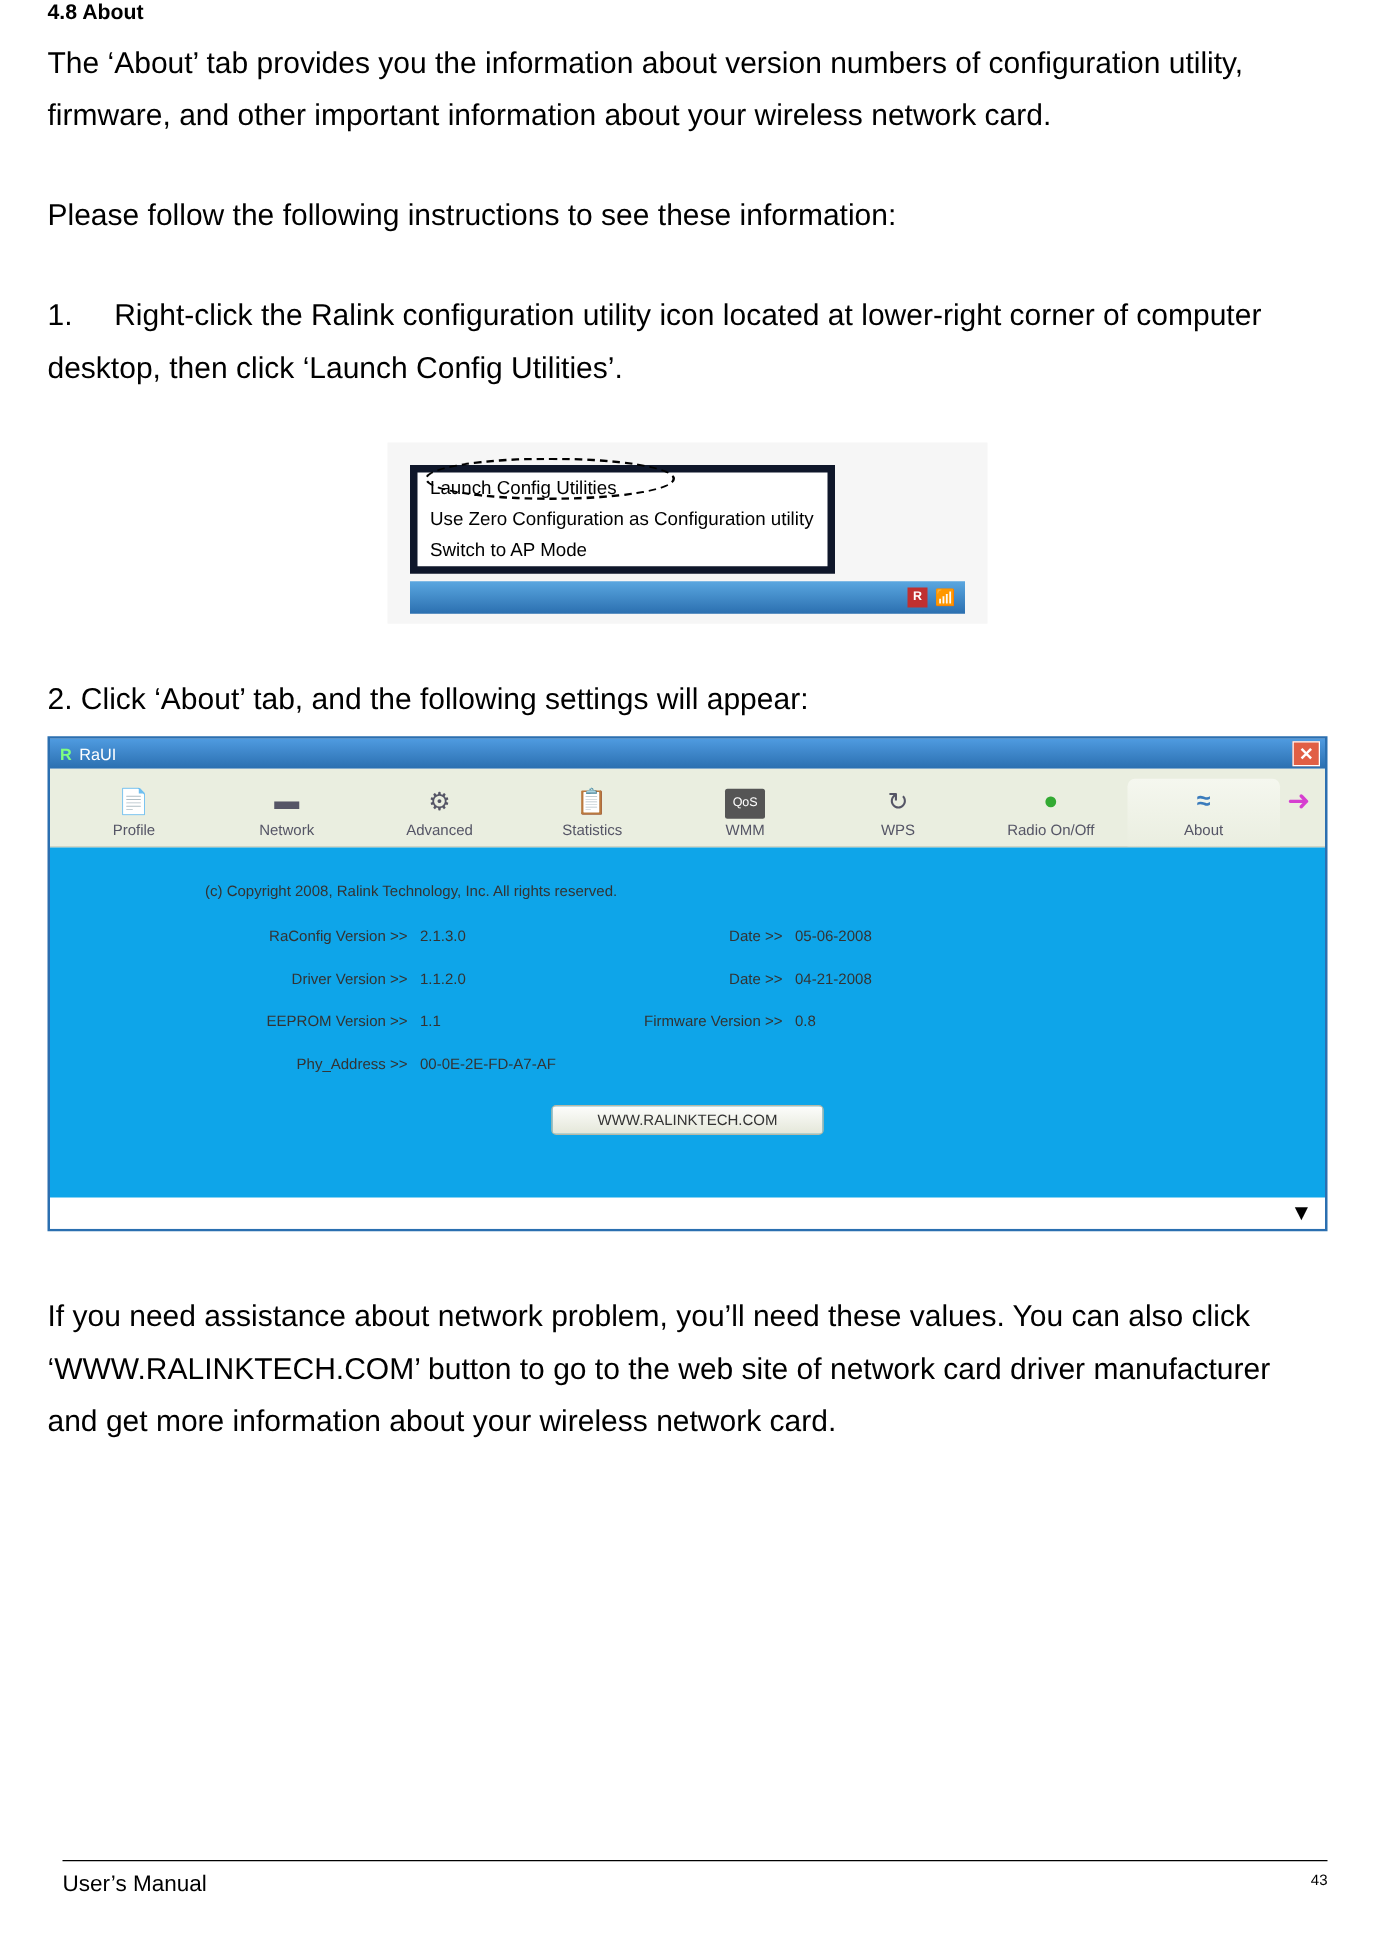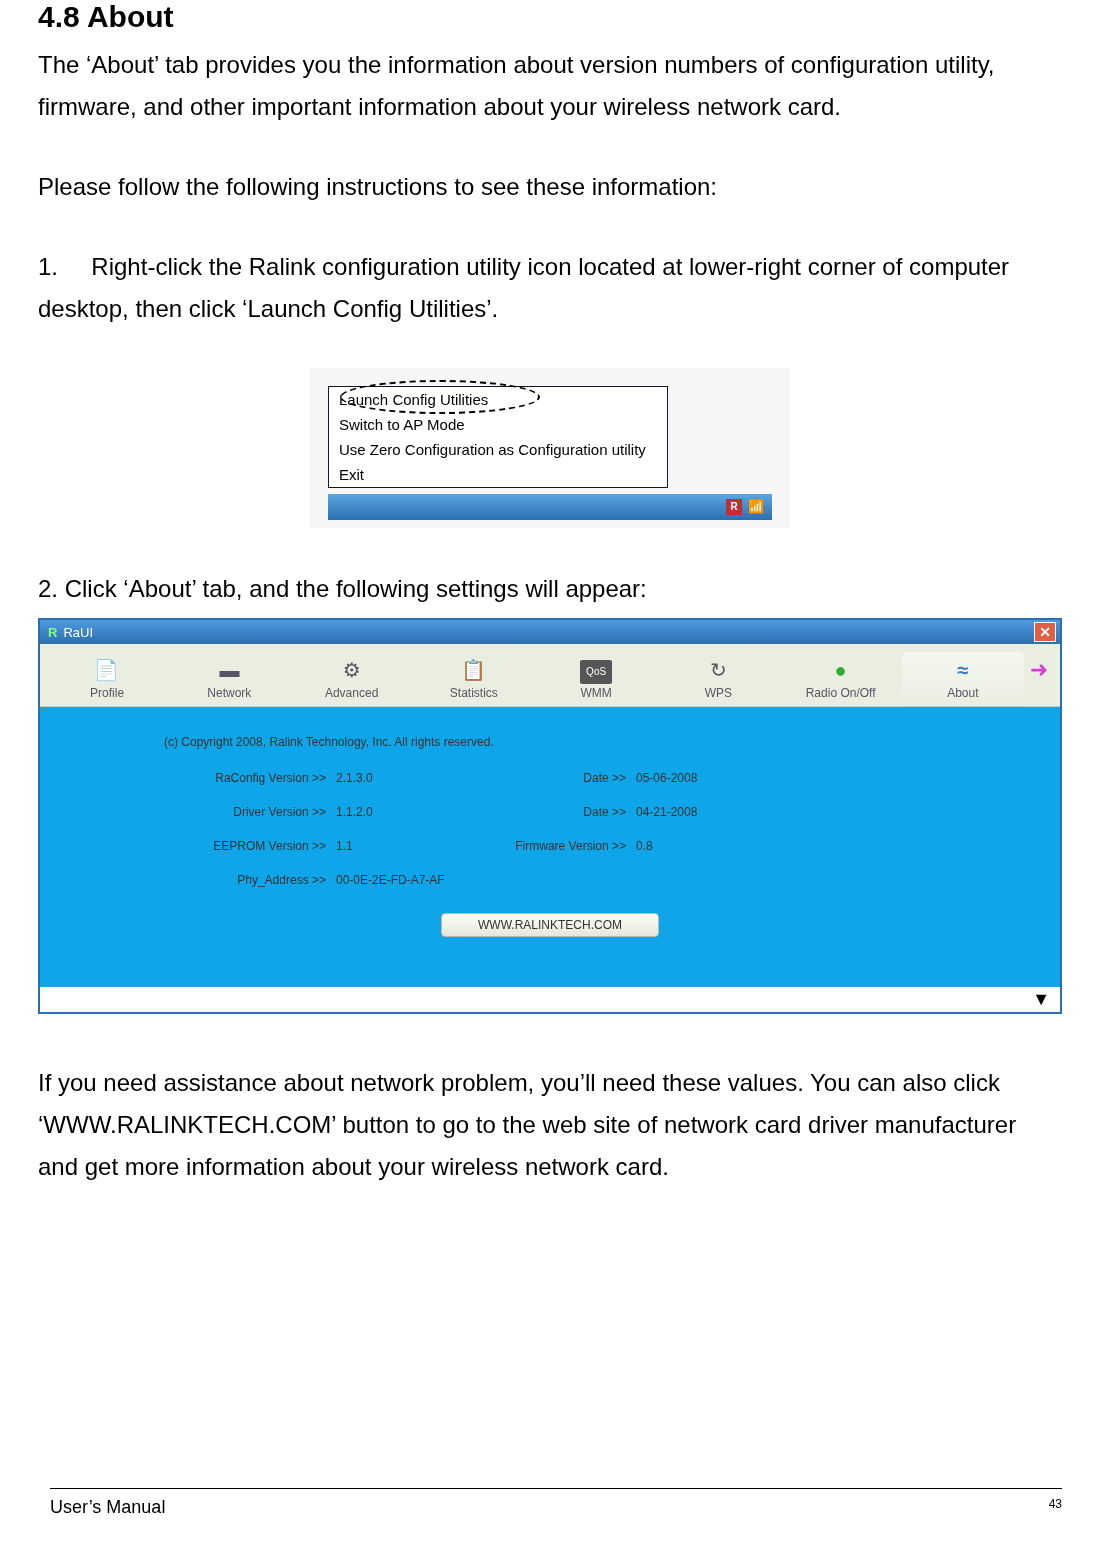--- a/index.html
+++ b/index.html
@@ -11,21 +11,21 @@
     color: #000;
     width: 1100px;
   }
   .page {
     padding: 0 38px 20px 38px;
     min-height: 1530px;
     position: relative;
   }
   .section-title {
     font-weight: bold;
-    font-size: 30px;
+    font-size: 17px;
     margin-bottom: 10px;
   }
   .body-text {
     font-size: 24px;
     line-height: 1.75;
     margin-bottom: 38px;
   }
   .body-text.tight { margin-bottom: 8px; }
   .context-menu-wrap {
     display: flex;
@@ -33,21 +33,21 @@
     margin-bottom: 40px;
   }
   .context-menu-box {
     background: #f6f6f6;
     width: 480px;
     padding: 18px 18px 8px 18px;
     position: relative;
   }
   .context-menu {
     background: #fff;
-    border: 1px solid #0f172a;
+    border: 6px solid #0f172a;
     width: 340px;
     font-family: Tahoma, Arial, sans-serif;
     font-size: 15px;
     margin: 0 0 6px 0;
   }
   .context-menu .menu-item {
     padding: 4px 10px;
   }
   .dashed-oval {
     position: absolute;
@@ -203,23 +203,22 @@
 
   <div class="body-text">Please follow the following instructions to see these information:</div>
 
   <div class="body-text">1.&nbsp;&nbsp;&nbsp;&nbsp; Right-click the Ralink configuration utility icon located at lower-right corner of computer desktop, then click ‘Launch Config Utilities’.</div>
 
   <div class="context-menu-wrap">
     <div class="context-menu-box">
       <div class="dashed-oval"></div>
       <div class="context-menu">
         <div class="menu-item">Launch Config Utilities</div>
+        <div class="menu-item">Use Zero Configuration as Configuration utility</div>
         <div class="menu-item">Switch to AP Mode</div>
-        <div class="menu-item">Use Zero Configuration as Configuration utility</div>
-        <div class="menu-item">Exit</div>
       </div>
       <div class="tray">
         <span class="tray-icon r">R</span>
         <span class="tray-icon">📶</span>
       </div>
     </div>
   </div>
 
   <div class="body-text tight">2. Click ‘About’ tab, and the following settings will appear:</div>
 

